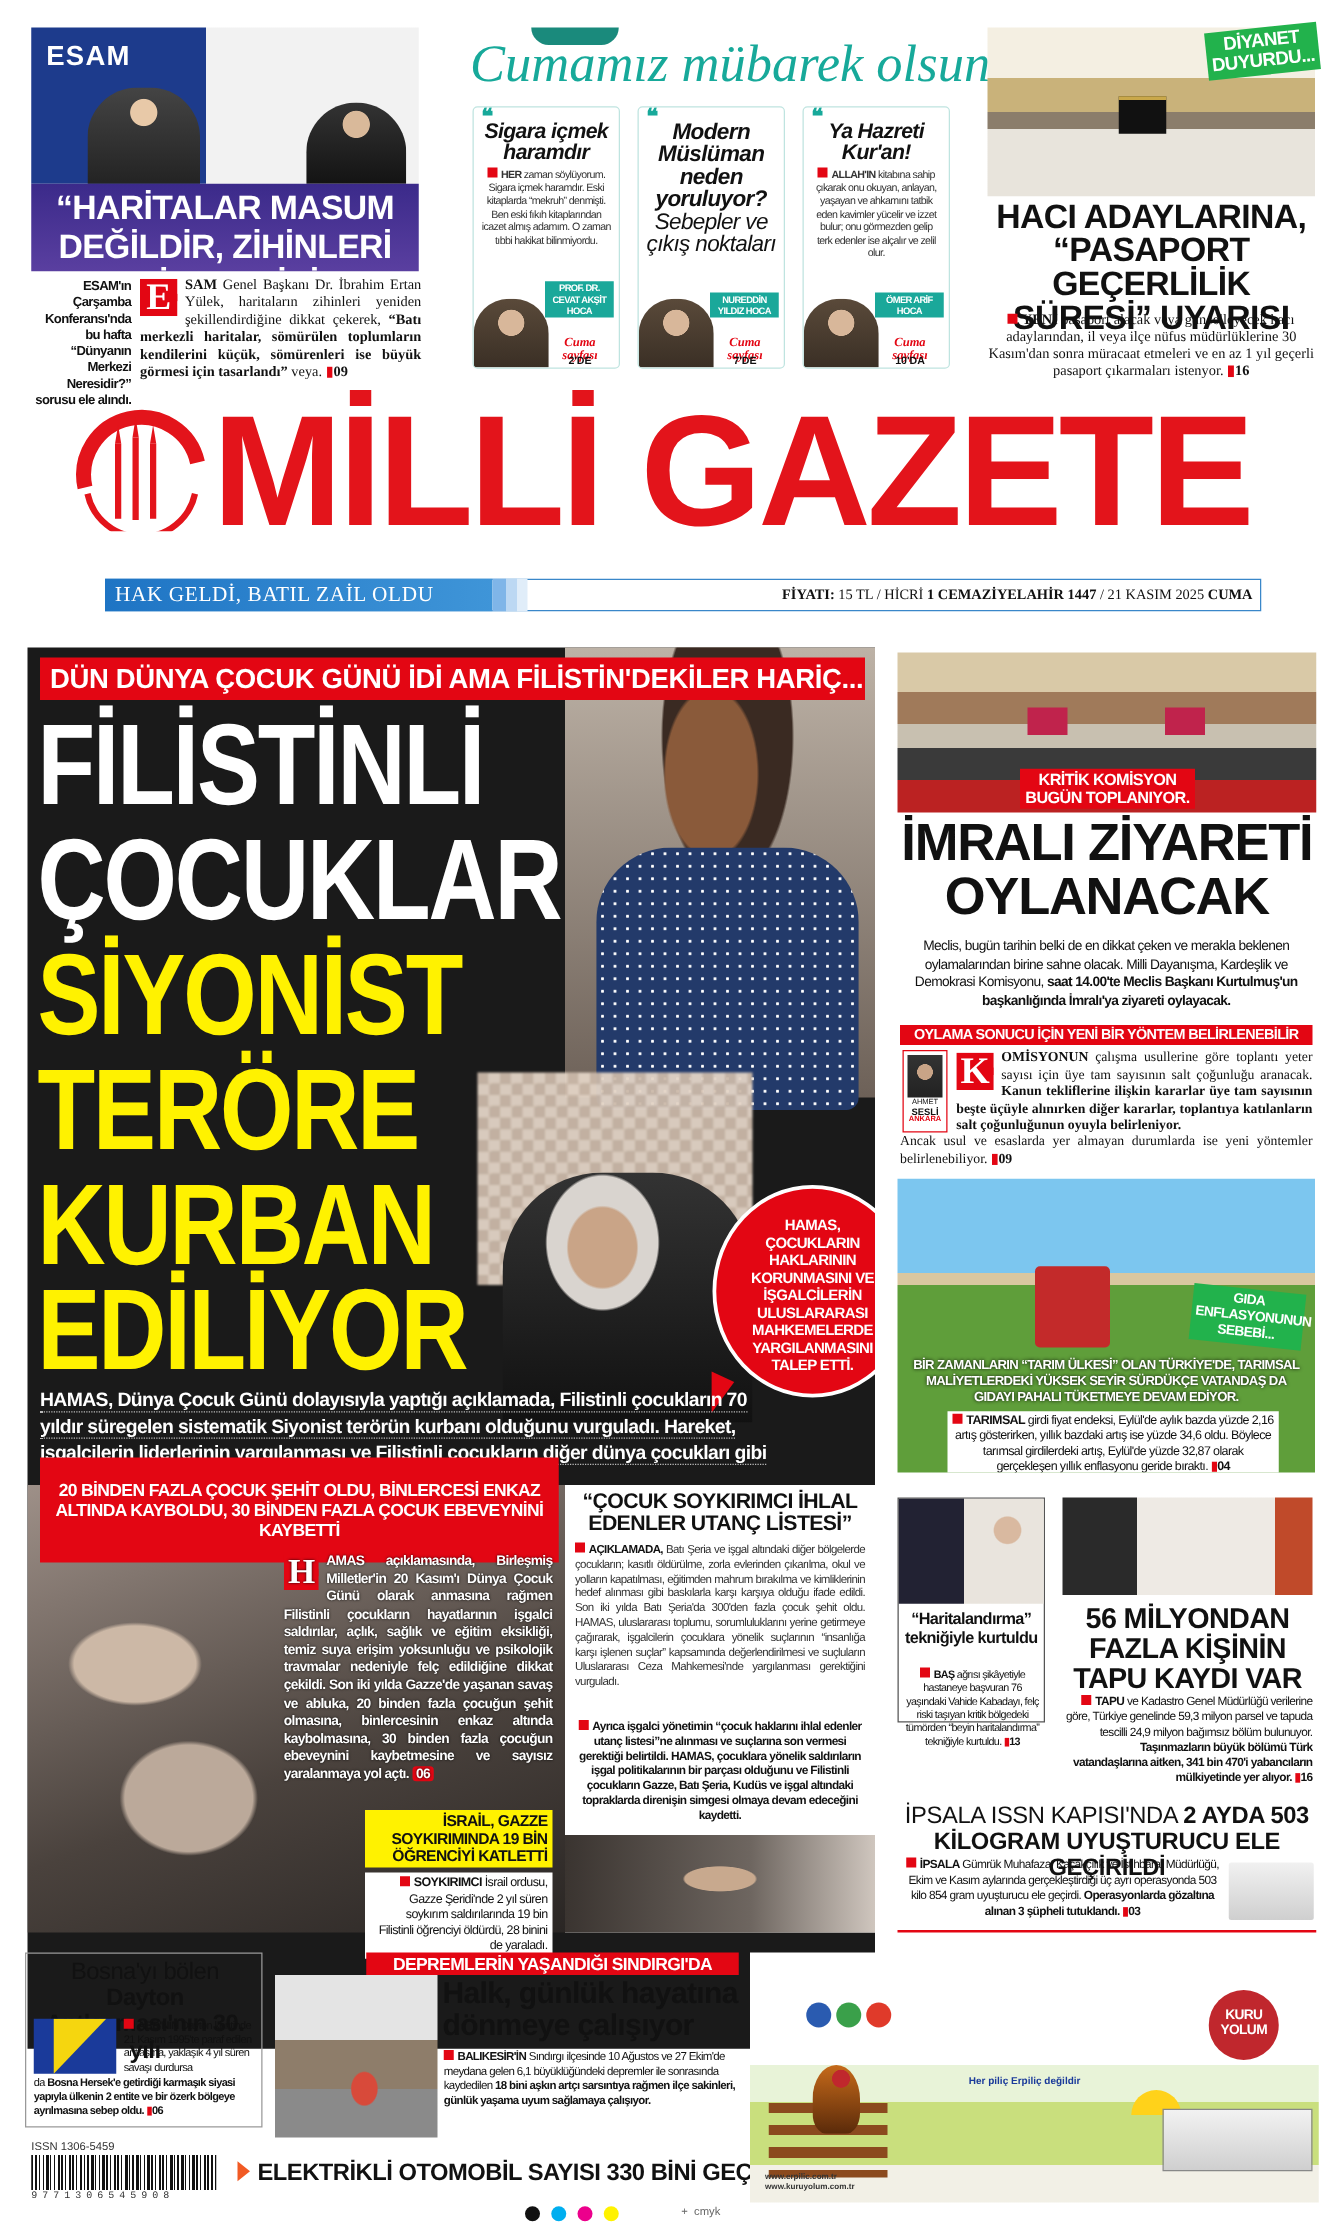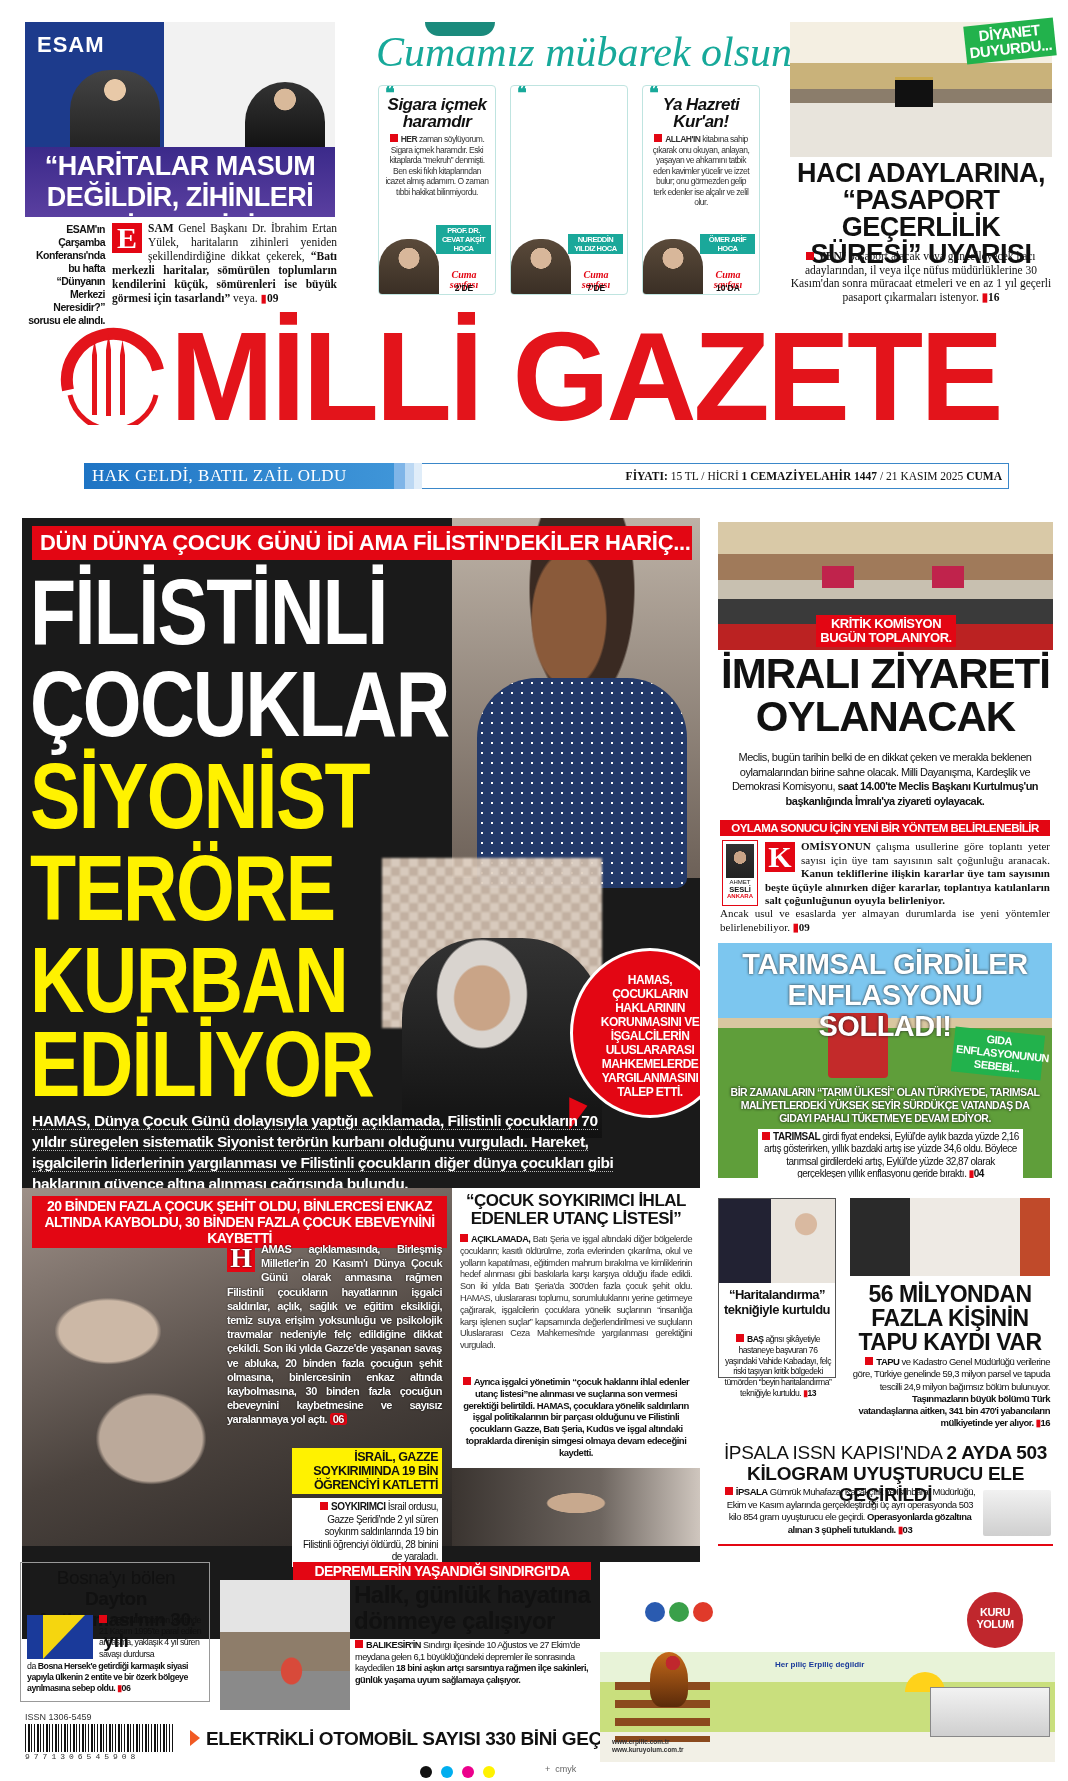--- a/index.html
+++ b/index.html
@@ -56,21 +56,21 @@
 #lead-kicker{left:10px;top:8px;width:660px;height:34px;background:#e30613;color:#fff;font-weight:900;font-size:22px;line-height:34px;padding-left:8px;letter-spacing:-0.3px;white-space:nowrap;overflow:hidden}
 .hl{position:absolute;left:8px;font-weight:900;font-size:92px;line-height:92px;letter-spacing:-2px;white-space:nowrap;transform:scaleX(0.82);transform-origin:left}
 .hl.w{color:#fff}.hl.y{color:#fff200}
 #lead-bubble{left:548px;top:430px;width:160px;height:170px;background:#e30613;border:3px solid #fff;border-radius:50%;color:#fff;font-weight:900;font-size:12px;line-height:14px;text-align:center;padding:22px 16px 0}
 #lead-bubble-tail{left:540px;top:582px;width:0;height:0;border-left:14px solid transparent;border-right:6px solid transparent;border-top:30px solid #e30613;transform:rotate(25deg)}
 #lead-deck{left:10px;top:592px;width:600px;color:#fff;font-weight:bold;font-size:15.5px;line-height:21px}
 #lead-deck span{border-bottom:1px dotted #bbb}
 
 
 #sub-photo{left:0;top:670px;width:430px;height:358px;background:radial-gradient(ellipse at 30% 70%,#bba99a 0 12%,transparent 13%),radial-gradient(ellipse at 20% 40%,#ccb8a6 0 10%,transparent 11%),linear-gradient(160deg,#9e9088,#4a423d 60%,#2a2624)}
-#sub-kicker{left:10px;top:678px;width:415px;background:#e30613;color:#fff;font-weight:900;font-size:14px;line-height:16px;padding:2px 6px;text-align:center}
+#sub-kicker{left:10px;top:648px;width:415px;background:#e30613;color:#fff;font-weight:900;font-size:14px;line-height:16px;padding:18px 6px;text-align:center}
 #sub-body{left:205px;top:724px;width:215px;color:#fff;font-weight:bold;font-size:11px;line-height:14.2px;text-align:justify;text-shadow:0 0 2px #000}
 #sub-body .dropcap{width:28px;height:28px;font-size:28px;line-height:28px}
 #israil-box{left:270px;top:930px;width:150px}
 #israil-title{background:#fff200;color:#111;font-weight:900;font-size:12.5px;line-height:14px;padding:2px 4px;text-align:right}
 #israil-body{background:#fff;color:#111;font-size:10px;line-height:12.5px;padding:3px 4px;text-align:right;margin-top:4px}
 
 #utanc{left:430px;top:670px;width:248px;height:358px;background:#fff}
 #utanc-title{left:8px;top:4px;width:232px;font-weight:900;font-size:17px;line-height:18px;text-align:center}
 #utanc-body1{left:8px;top:46px;width:232px;font-size:9.2px;line-height:11.8px;text-align:justify;color:#333}
 #utanc-body2{left:8px;top:188px;width:232px;font-size:9.5px;line-height:11.8px;font-weight:bold;text-align:center}
@@ -163,20 +163,21 @@
   <span class="quote">❝</span>
   <div class="ctitle cond">Sigara içmek haramdır</div>
   <div class="cbody cond" style="top:48px"><span class="redsq"></span><b>HER</b><span> zaman söylüyorum. Sigara içmek haramdır. Eski kitaplarda “mekruh” denmişti. Ben eski fıkıh kitaplarından icazet almış adamım. O zaman tıbbi hakikat bilinmiyordu.</span></div>
   <div class="cphoto"></div>
   <div class="cname cond">PROF. DR. CEVAT AKŞİT HOCA</div>
   <div class="csay">Cuma sayfası</div>
   <div class="cpg">2'DE</div>
 </div>
 <div class="abs cuma-card" style="left:510px">
   <span class="quote">❝</span>
+  <div class="ctitle cond" style="font-size:18px;line-height:18px"><span>Modern Müslüman neden yoruluyor?</span><br><span class="csub">Sebepler ve çıkış noktaları</span></div>
   <div class="cphoto"></div>
   <div class="cname cond">NUREDDİN YILDIZ HOCA</div>
   <div class="csay">Cuma sayfası</div>
   <div class="cpg">7'DE</div>
 </div>
 <div class="abs cuma-card" style="left:642px">
   <span class="quote">❝</span>
   <div class="ctitle cond">Ya Hazreti Kur'an!</div>
   <div class="cbody cond" style="top:48px"><span class="redsq"></span><b>ALLAH'IN</b><span> kitabına sahip çıkarak onu okuyan, anlayan, yaşayan ve ahkamını tatbik eden kavimler yücelir ve izzet bulur; onu görmezden gelip terk edenler ise alçalır ve zelil olur.</span></div>
   <div class="cphoto"></div>
@@ -261,21 +262,20 @@
   <div style="font-size:7.5px;font-weight:bold">SESLİ</div>
   <div class="red">ANKARA</div>
 </div>
 <div class="abs" id="imrali-body">
   <span class="dropcap">K</span><b>OMİSYONUN</b><span> çalışma usullerine göre toplantı yeter sayısı için üye tam sayısının salt çoğunluğu aranacak. </span><b>Kanun tekliflerine ilişkin kararlar üye tam sayısının beşte üçüyle alınırken diğer kararlar, toplantıya katılanların salt çoğunluğunun oyuyla belirleniyor.</b>
 </div>
 <div class="abs" id="imrali-body2"><span> Ancak usul ve esaslarda yer almayan durumlarda ise yeni yöntemler belirlenebiliyor.</span> <span class="pageref">▮<b>09</b></span></div>
 
 <div class="abs" id="tarim">
   <div class="abs" id="tarim-tractor"></div>
-  <div class="abs cond" id="tarim-title">TARIMSAL GİRDİLER ENFLASYONU SOLLADI!</div>
   <div class="abs cond" id="tarim-gida">GIDA ENFLASYONUNUN SEBEBİ...</div>
   <div class="abs cond" id="tarim-deck">BİR ZAMANLARIN “TARIM ÜLKESİ” OLAN TÜRKİYE'DE, TARIMSAL MALİYETLERDEKİ YÜKSEK SEYİR SÜRDÜKÇE VATANDAŞ DA GIDAYI PAHALI TÜKETMEYE DEVAM EDİYOR.</div>
   <div class="abs cond" id="tarim-body"><span class="redsq"></span><b>TARIMSAL</b><span> girdi fiyat endeksi, Eylül'de aylık bazda yüzde 2,16 artış gösterirken, yıllık bazdaki artış ise yüzde 34,6 oldu. Böylece tarımsal girdilerdeki artış, Eylül'de yüzde 32,87 olarak gerçekleşen yıllık enflasyonu geride bıraktı.</span> <span class="pageref">▮<b>04</b></span></div>
 </div>
 
 <div class="abs" id="mri-box">
   <div class="abs" id="mri-photo"></div>
   <div class="abs cond" id="mri-title">“Haritalandırma” tekniğiyle kurtuldu</div>
   <div class="abs cond" id="mri-body"><span class="redsq"></span><b>BAŞ</b><span> ağrısı şikâyetiyle hastaneye başvuran 76 yaşındaki Vahide Kabadayı, felç riski taşıyan kritik bölgedeki tümörden “beyin haritalandırma” tekniğiyle kurtuldu.</span> <span class="pageref">▮<b>13</b></span></div>
 </div>

